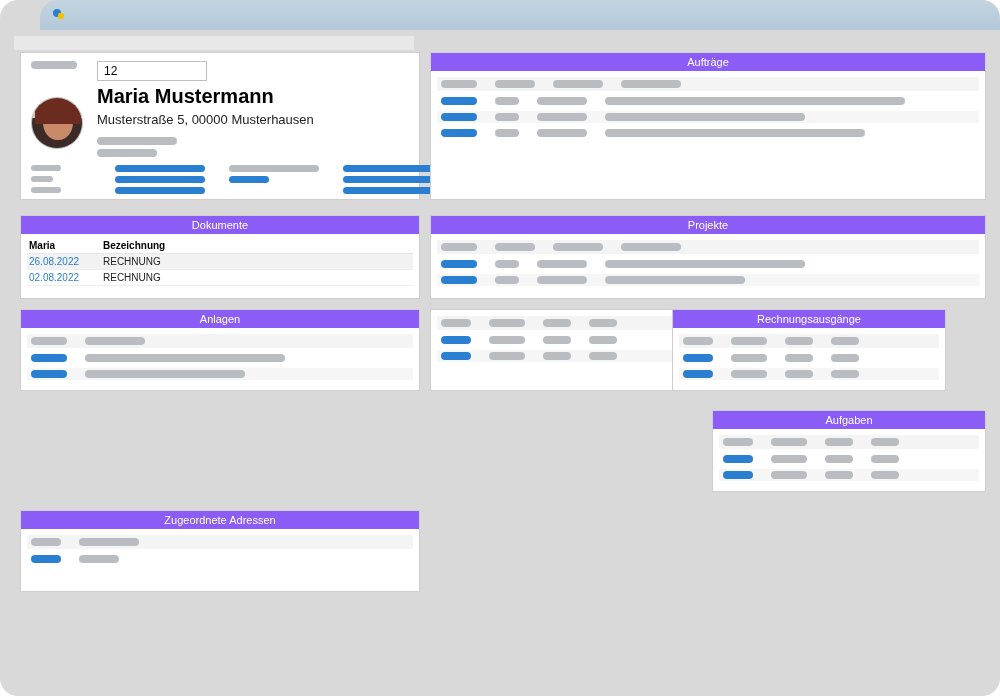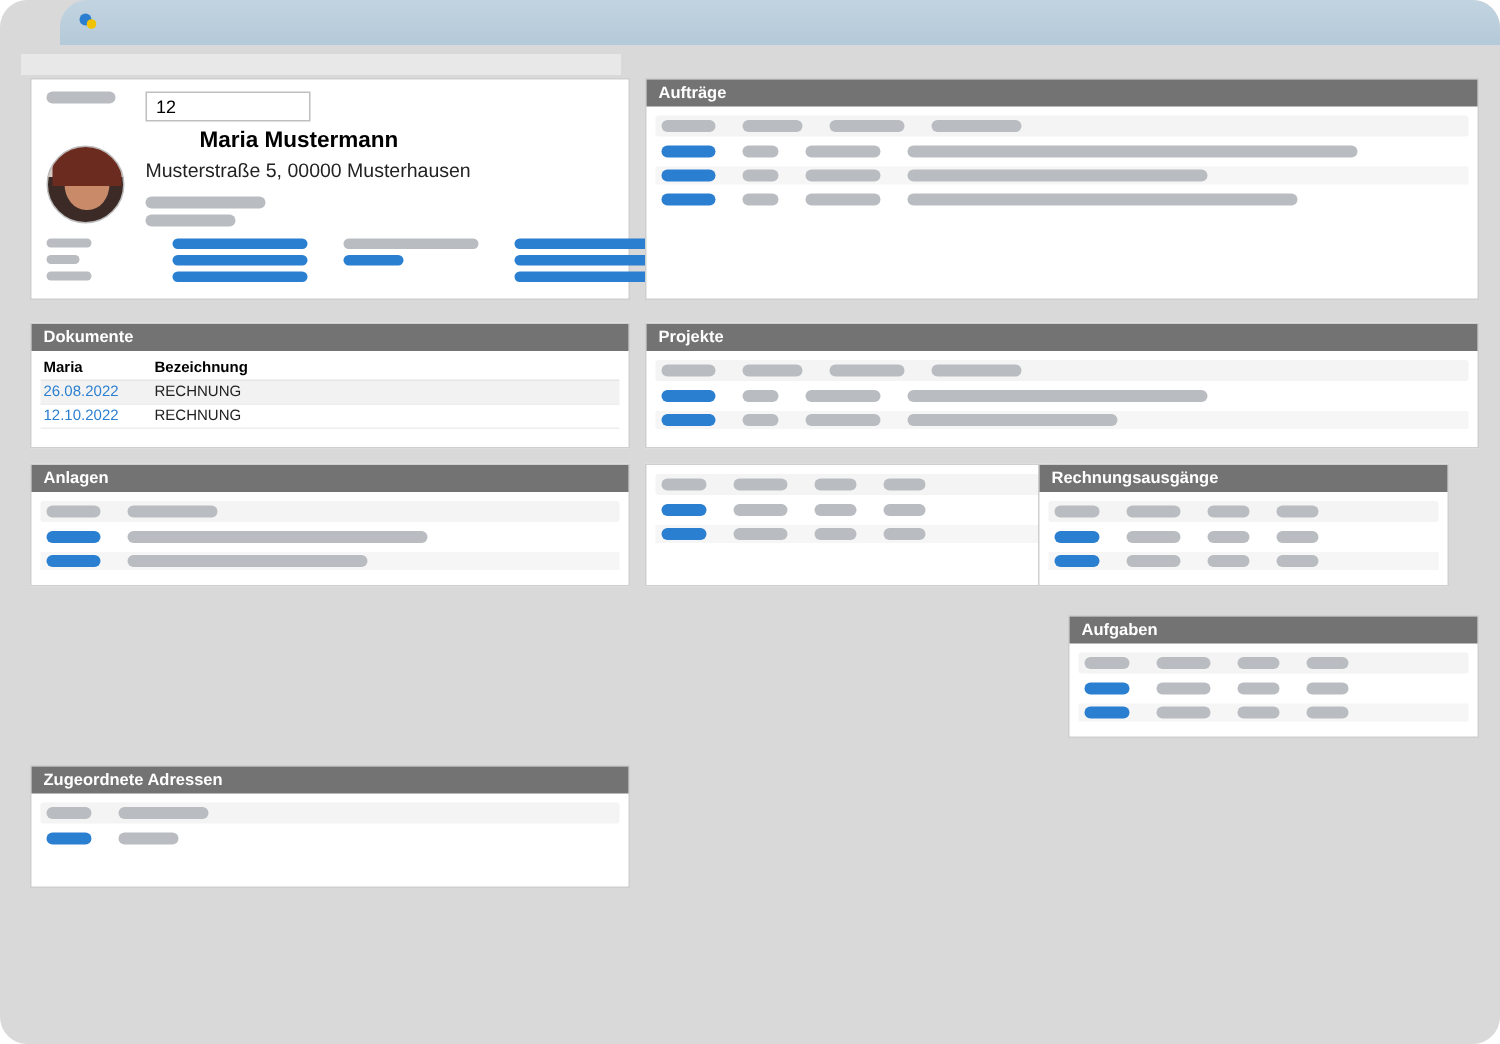--- a/index.html
+++ b/index.html
@@ -78,44 +78,45 @@
     display: flex; align-items: center; gap: 10px;
   }
   .ph { background: #b9bcc0; border-radius: 5px; height: 8px; display: inline-block; }
   .ph.blue { background: #2a7fd1; }
   .id-input {
     width: 110px; height: 20px;
     border: 1px solid #bfbfbf;
     font-size: 12px;
     padding: 0 6px;
   }
-  .cust-name { font-weight: bold; font-size: 15px; margin-left: 36px; }
+  .cust-name { font-weight: bold; font-size: 20px; }
   .cust-addr { font-size: 13px; color: #222; }
   .cust-meta { margin-top: 6px; }
   .cust-meta .ph { width: 60px; margin-bottom: 4px; display: block; }
   .link-grid {
     margin-top: 4px;
     display: grid;
     grid-template-columns: 60px 90px 90px 96px;
     gap: 4px 24px;
   }
   .link-grid .ph { width: 100%; height: 7px; }
 
   
   .panel {
     position: absolute;
     background: #ffffff;
     border: 1px solid #cfcfcf;
   }
   .panel-header {
-    background: #737373;
+    background: #8b5cf6;
     color: #fff;
     font-size: 11px;
-    font-weight: bold;
+    font-weight: normal;
     padding: 3px 8px;
+    text-align: center;
   }
   .panel-body { padding: 4px 6px; }
   .thead {
     display: flex;
     font-size: 10px;
     font-weight: bold;
     padding: 2px 2px;
     gap: 18px;
     background: #fff;
     border-bottom: 1px solid #e6e6e6;
@@ -140,21 +141,21 @@
 
   
   #p-dokumente { left: 20px; top: 215px; width: 400px; height: 84px; }
   #p-anlagen { left: 20px; top: 309px; width: 400px; height: 82px; }
   #p-ansprech { left: 20px; top: 410px; width: 400px; height: 82px; }
   #p-zugeord { left: 20px; top: 510px; width: 400px; height: 82px; }
 
   #p-auftraege { left: 430px; top: 52px; width: 556px; height: 148px; }
   #p-projekte { left: 430px; top: 215px; width: 556px; height: 84px; }
   #p-offene { left: 430px; top: 309px; width: 272px; height: 82px; }
-  #p-rechnung { left: 692px; top: 309px; width: 274px; height: 82px; }
+  #p-rechnung { left: 672px; top: 309px; width: 274px; height: 82px; }
   #p-termine { left: 430px; top: 410px; width: 272px; height: 82px; }
   #p-aufgaben { left: 712px; top: 410px; width: 274px; height: 82px; }
   #p-telefon { left: 430px; top: 510px; width: 556px; height: 82px; }
 
   .toolbar-slot {
     position: absolute;
     left: 14px; top: 36px;
     width: 400px; height: 14px;
     background: #e8e8e8;
   }
@@ -245,21 +246,21 @@
     <div class="panel-body">
       <div class="thead">
         <span style="width:56px;">Maria</span>
         <span>Bezeichnung</span>
       </div>
       <div class="trow alt">
         <span class="tcell-link">26.08.2022</span>
         <span class="tcell-val">RECHNUNG</span>
       </div>
       <div class="trow">
-        <span class="tcell-link">12.10.2022</span>
+        <span class="tcell-link">02.08.2022</span>
         <span class="tcell-val">RECHNUNG</span>
       </div>
     </div>
   </div>
 
   <div id="p-projekte" class="panel">
     <div class="panel-header">Projekte</div>
     <div class="ph-table">
       <div class="ph-header-row">
         <span class="ph" style="width:36px;"></span>

